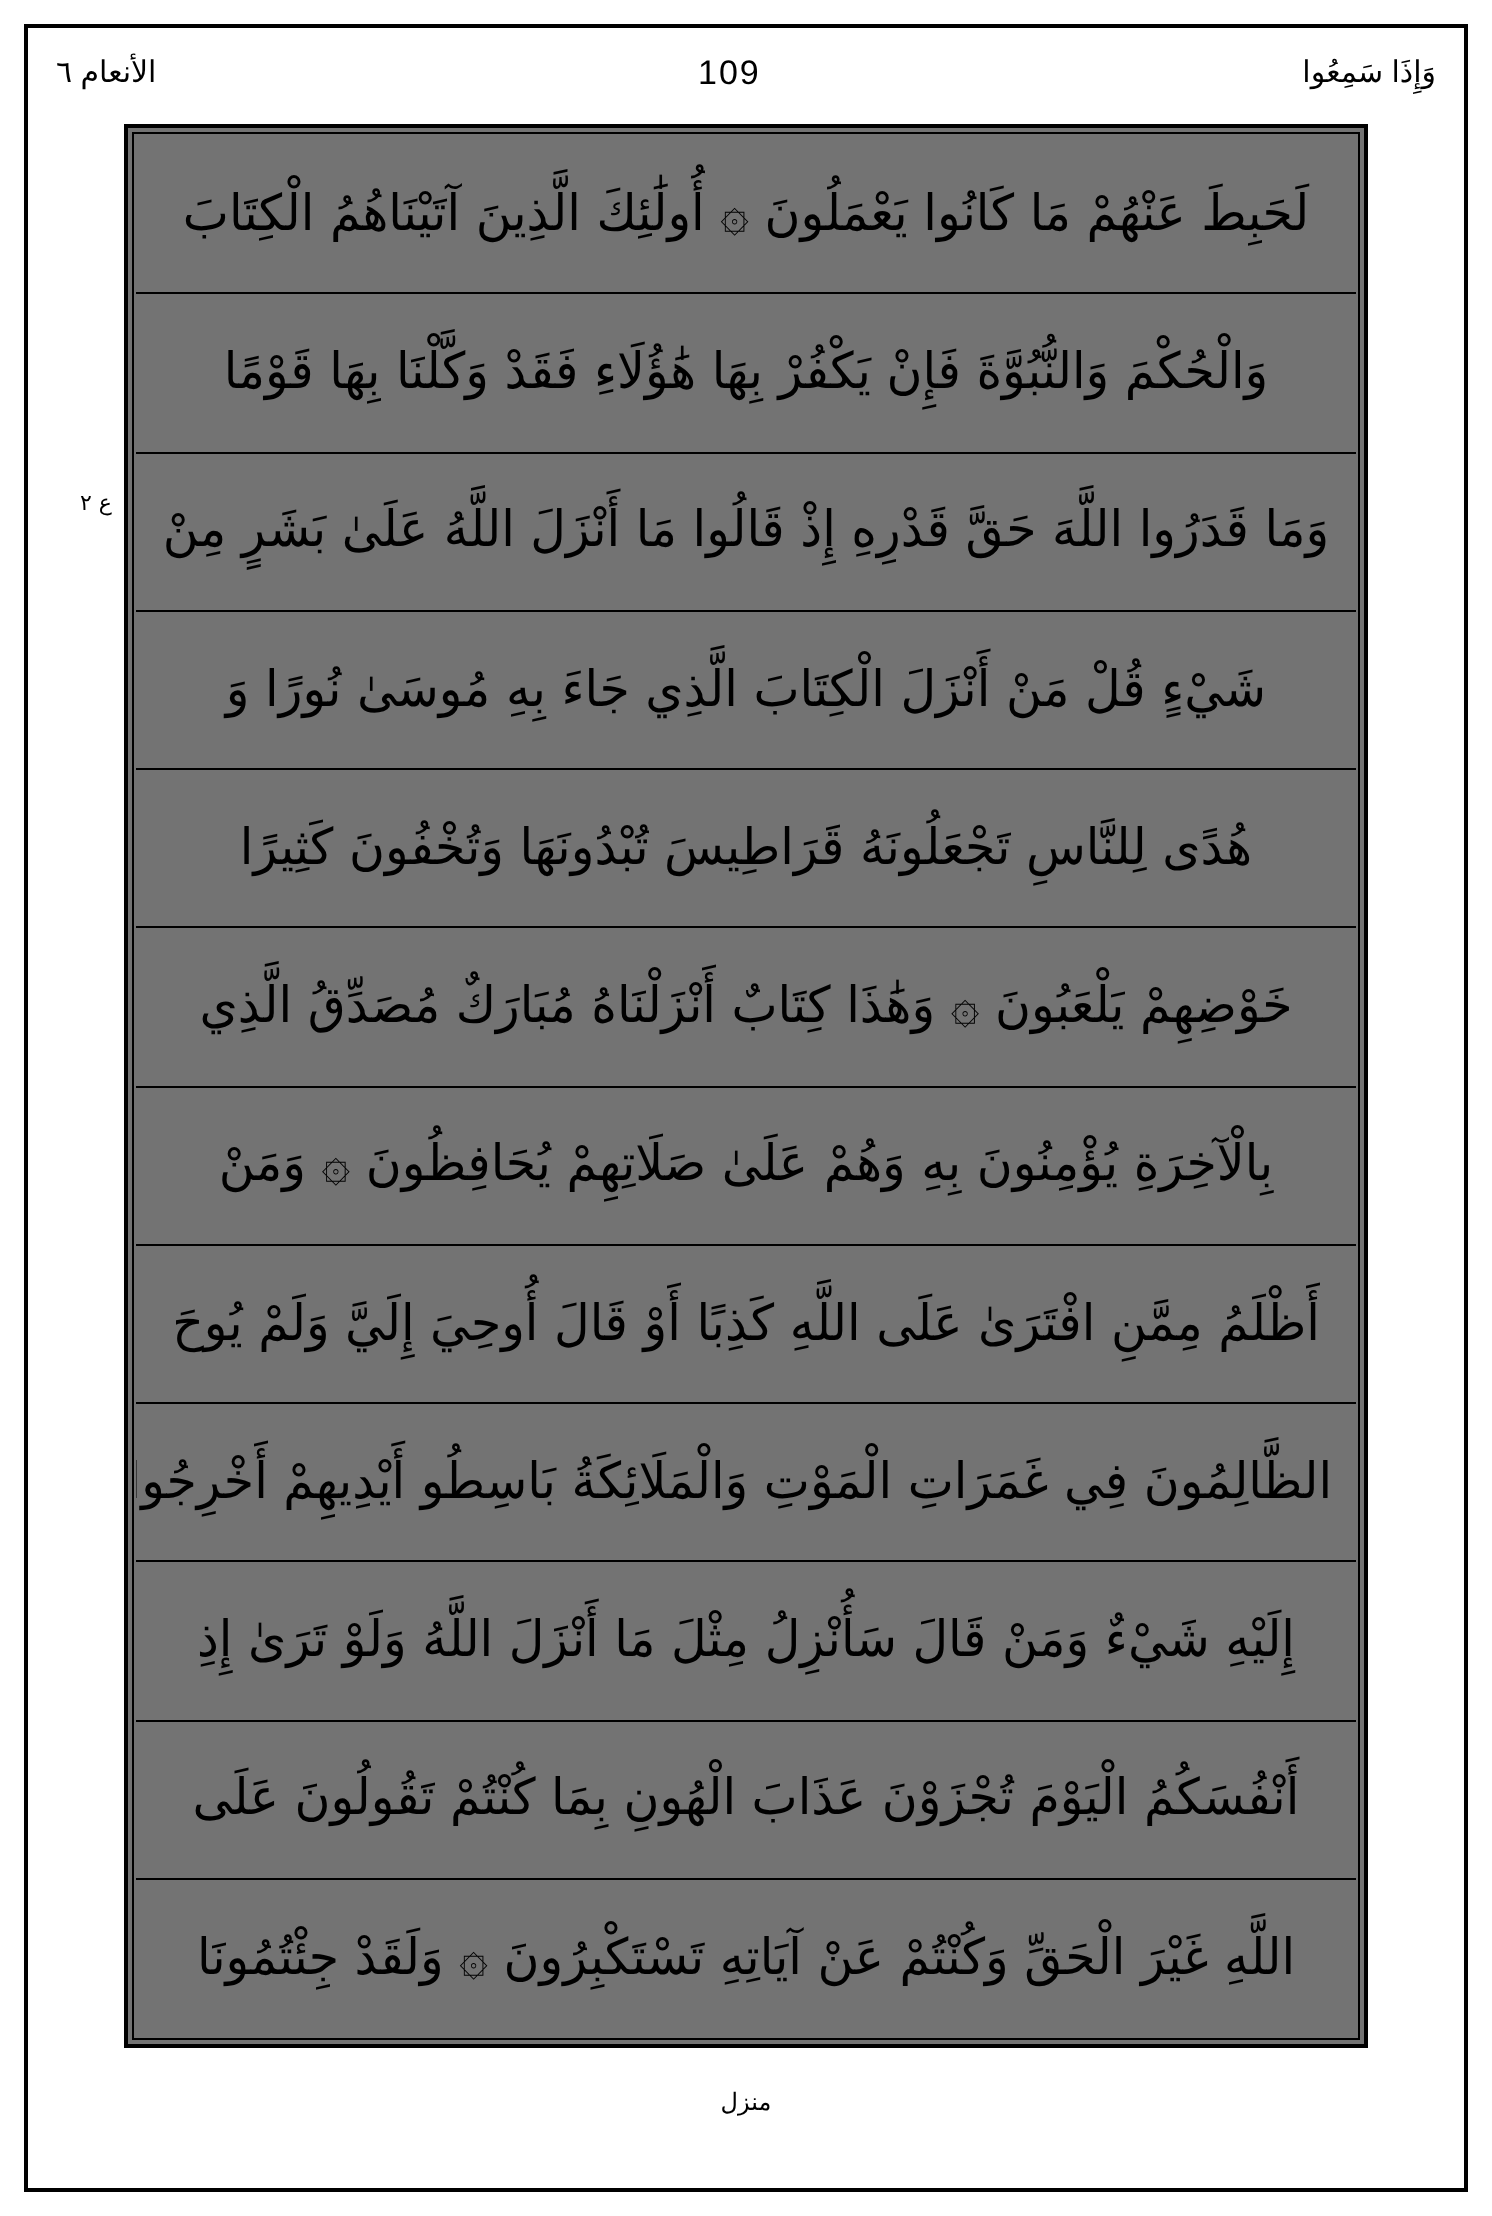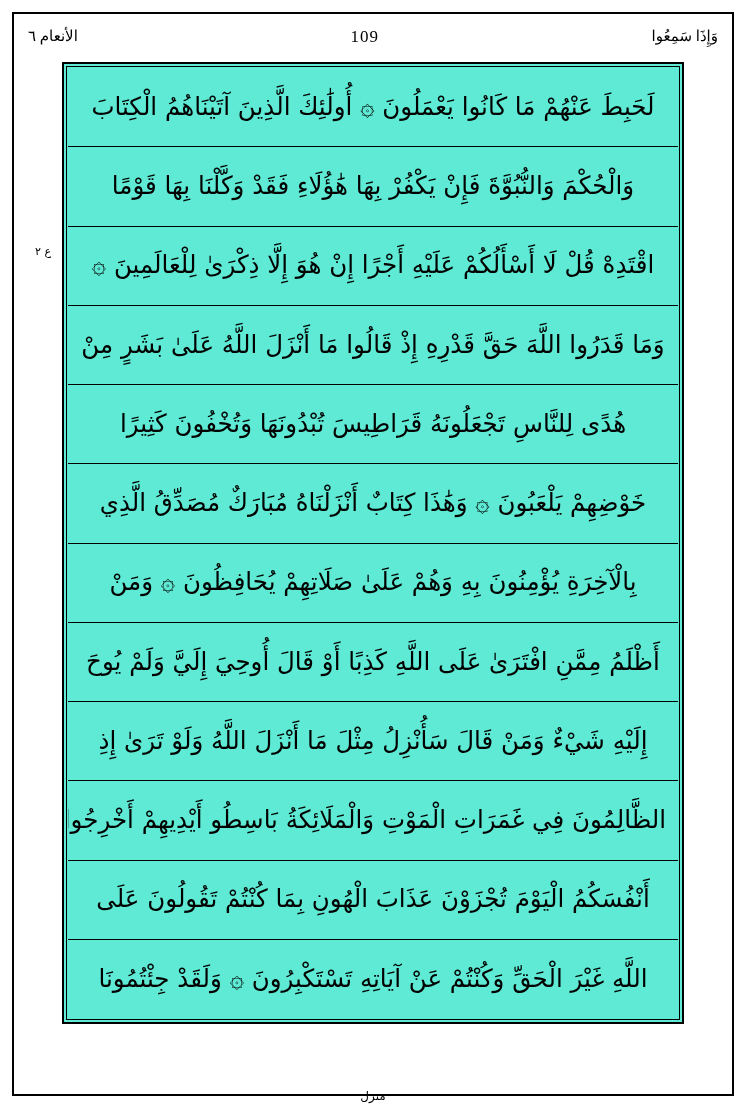--- a/index.html
+++ b/index.html
@@ -40,40 +40,40 @@
     left: 28px;
     right: 28px;
     top: 20px;
     height: 32px;
     display: flex;
     align-items: center;
     justify-content: space-between;
     direction: rtl;
   }
   .header-item {
-    font-family: Liberation Serif, serif;
+    font-family: Liberation Sans, sans-serif;
     font-size: 15px;
     line-height: 1;
     white-space: nowrap;
   }
   .header-center {
     font-size: 17px;
     letter-spacing: 1px;
   }
 
   
   .text-frame {
     position: absolute;
     left: 62px;
     top: 62px;
     width: 622px;
     height: 962px;
     border: 2px solid #000000;
     box-sizing: border-box;
-    background: #5eead4;
+    background: #737373;
   }
   .text-frame-inner {
     position: absolute;
     left: 2px;
     top: 2px;
     right: 2px;
     bottom: 2px;
     border: 1px solid #000000;
     box-sizing: border-box;
   }
@@ -112,35 +112,33 @@
     width: 100%;
     transform: scaleX(0.98);
   }
 
   
   .ruku-mark {
     position: absolute;
     left: 30px;
     top: 246px;
     width: 26px;
-    text-align: center;
     font-family: "DejaVu Sans", sans-serif;
     font-size: 11px;
     line-height: 1.15;
     direction: rtl;
   }
 
   
   .footer {
     position: absolute;
     left: 0;
     right: 0;
     top: 1042px;
     text-align: center;
-    margin-top: 44px;
   }
   .footer-text {
     font-family: "DejaVu Sans", sans-serif;
     font-size: 12px;
     direction: rtl;
   }
 </style>
 </head>
 <body>
 
@@ -160,42 +158,42 @@
   <div class="text-frame">
     <div class="text-frame-inner"></div>
     <div class="lines">
       <div class="aya-line">
           <span class="aya-text">لَحَبِطَ عَنْهُمْ مَا كَانُوا يَعْمَلُونَ ۞ أُولَٰئِكَ الَّذِينَ آتَيْنَاهُمُ الْكِتَابَ</span>
         </div>
       <div class="aya-line">
           <span class="aya-text">وَالْحُكْمَ وَالنُّبُوَّةَ فَإِنْ يَكْفُرْ بِهَا هَٰؤُلَاءِ فَقَدْ وَكَّلْنَا بِهَا قَوْمًا</span>
         </div>
       <div class="aya-line">
-          <span class="aya-text">اقْتَدِهْ قُلْ لَا أَسْأَلُكُمْ عَلَيْهِ أَجْرًا إِنْ هُوَ إِلَّا ذِكْرَىٰ لِلْعَالَمِينَ ۞</span>
-        </div>
-      <div class="aya-line">
           <span class="aya-text">وَمَا قَدَرُوا اللَّهَ حَقَّ قَدْرِهِ إِذْ قَالُوا مَا أَنْزَلَ اللَّهُ عَلَىٰ بَشَرٍ مِنْ</span>
         </div>
       <div class="aya-line">
+          <span class="aya-text">شَيْءٍ قُلْ مَنْ أَنْزَلَ الْكِتَابَ الَّذِي جَاءَ بِهِ مُوسَىٰ نُورًا وَ</span>
+        </div>
+      <div class="aya-line">
           <span class="aya-text">هُدًى لِلنَّاسِ تَجْعَلُونَهُ قَرَاطِيسَ تُبْدُونَهَا وَتُخْفُونَ كَثِيرًا</span>
         </div>
       <div class="aya-line">
           <span class="aya-text">خَوْضِهِمْ يَلْعَبُونَ ۞ وَهَٰذَا كِتَابٌ أَنْزَلْنَاهُ مُبَارَكٌ مُصَدِّقُ الَّذِي</span>
         </div>
       <div class="aya-line">
           <span class="aya-text">بِالْآخِرَةِ يُؤْمِنُونَ بِهِ وَهُمْ عَلَىٰ صَلَاتِهِمْ يُحَافِظُونَ ۞ وَمَنْ</span>
         </div>
       <div class="aya-line">
           <span class="aya-text">أَظْلَمُ مِمَّنِ افْتَرَىٰ عَلَى اللَّهِ كَذِبًا أَوْ قَالَ أُوحِيَ إِلَيَّ وَلَمْ يُوحَ</span>
         </div>
       <div class="aya-line">
+          <span class="aya-text">الظَّالِمُونَ فِي غَمَرَاتِ الْمَوْتِ وَالْمَلَائِكَةُ بَاسِطُو أَيْدِيهِمْ أَخْرِجُوا</span>
+        </div>
+      <div class="aya-line">
           <span class="aya-text">إِلَيْهِ شَيْءٌ وَمَنْ قَالَ سَأُنْزِلُ مِثْلَ مَا أَنْزَلَ اللَّهُ وَلَوْ تَرَىٰ إِذِ</span>
-        </div>
-      <div class="aya-line">
-          <span class="aya-text">الظَّالِمُونَ فِي غَمَرَاتِ الْمَوْتِ وَالْمَلَائِكَةُ بَاسِطُو أَيْدِيهِمْ أَخْرِجُوا</span>
         </div>
       <div class="aya-line">
           <span class="aya-text">أَنْفُسَكُمُ الْيَوْمَ تُجْزَوْنَ عَذَابَ الْهُونِ بِمَا كُنْتُمْ تَقُولُونَ عَلَى</span>
         </div>
       <div class="aya-line">
           <span class="aya-text">اللَّهِ غَيْرَ الْحَقِّ وَكُنْتُمْ عَنْ آيَاتِهِ تَسْتَكْبِرُونَ ۞ وَلَقَدْ جِئْتُمُونَا</span>
         </div>
     </div>
   </div>
 

